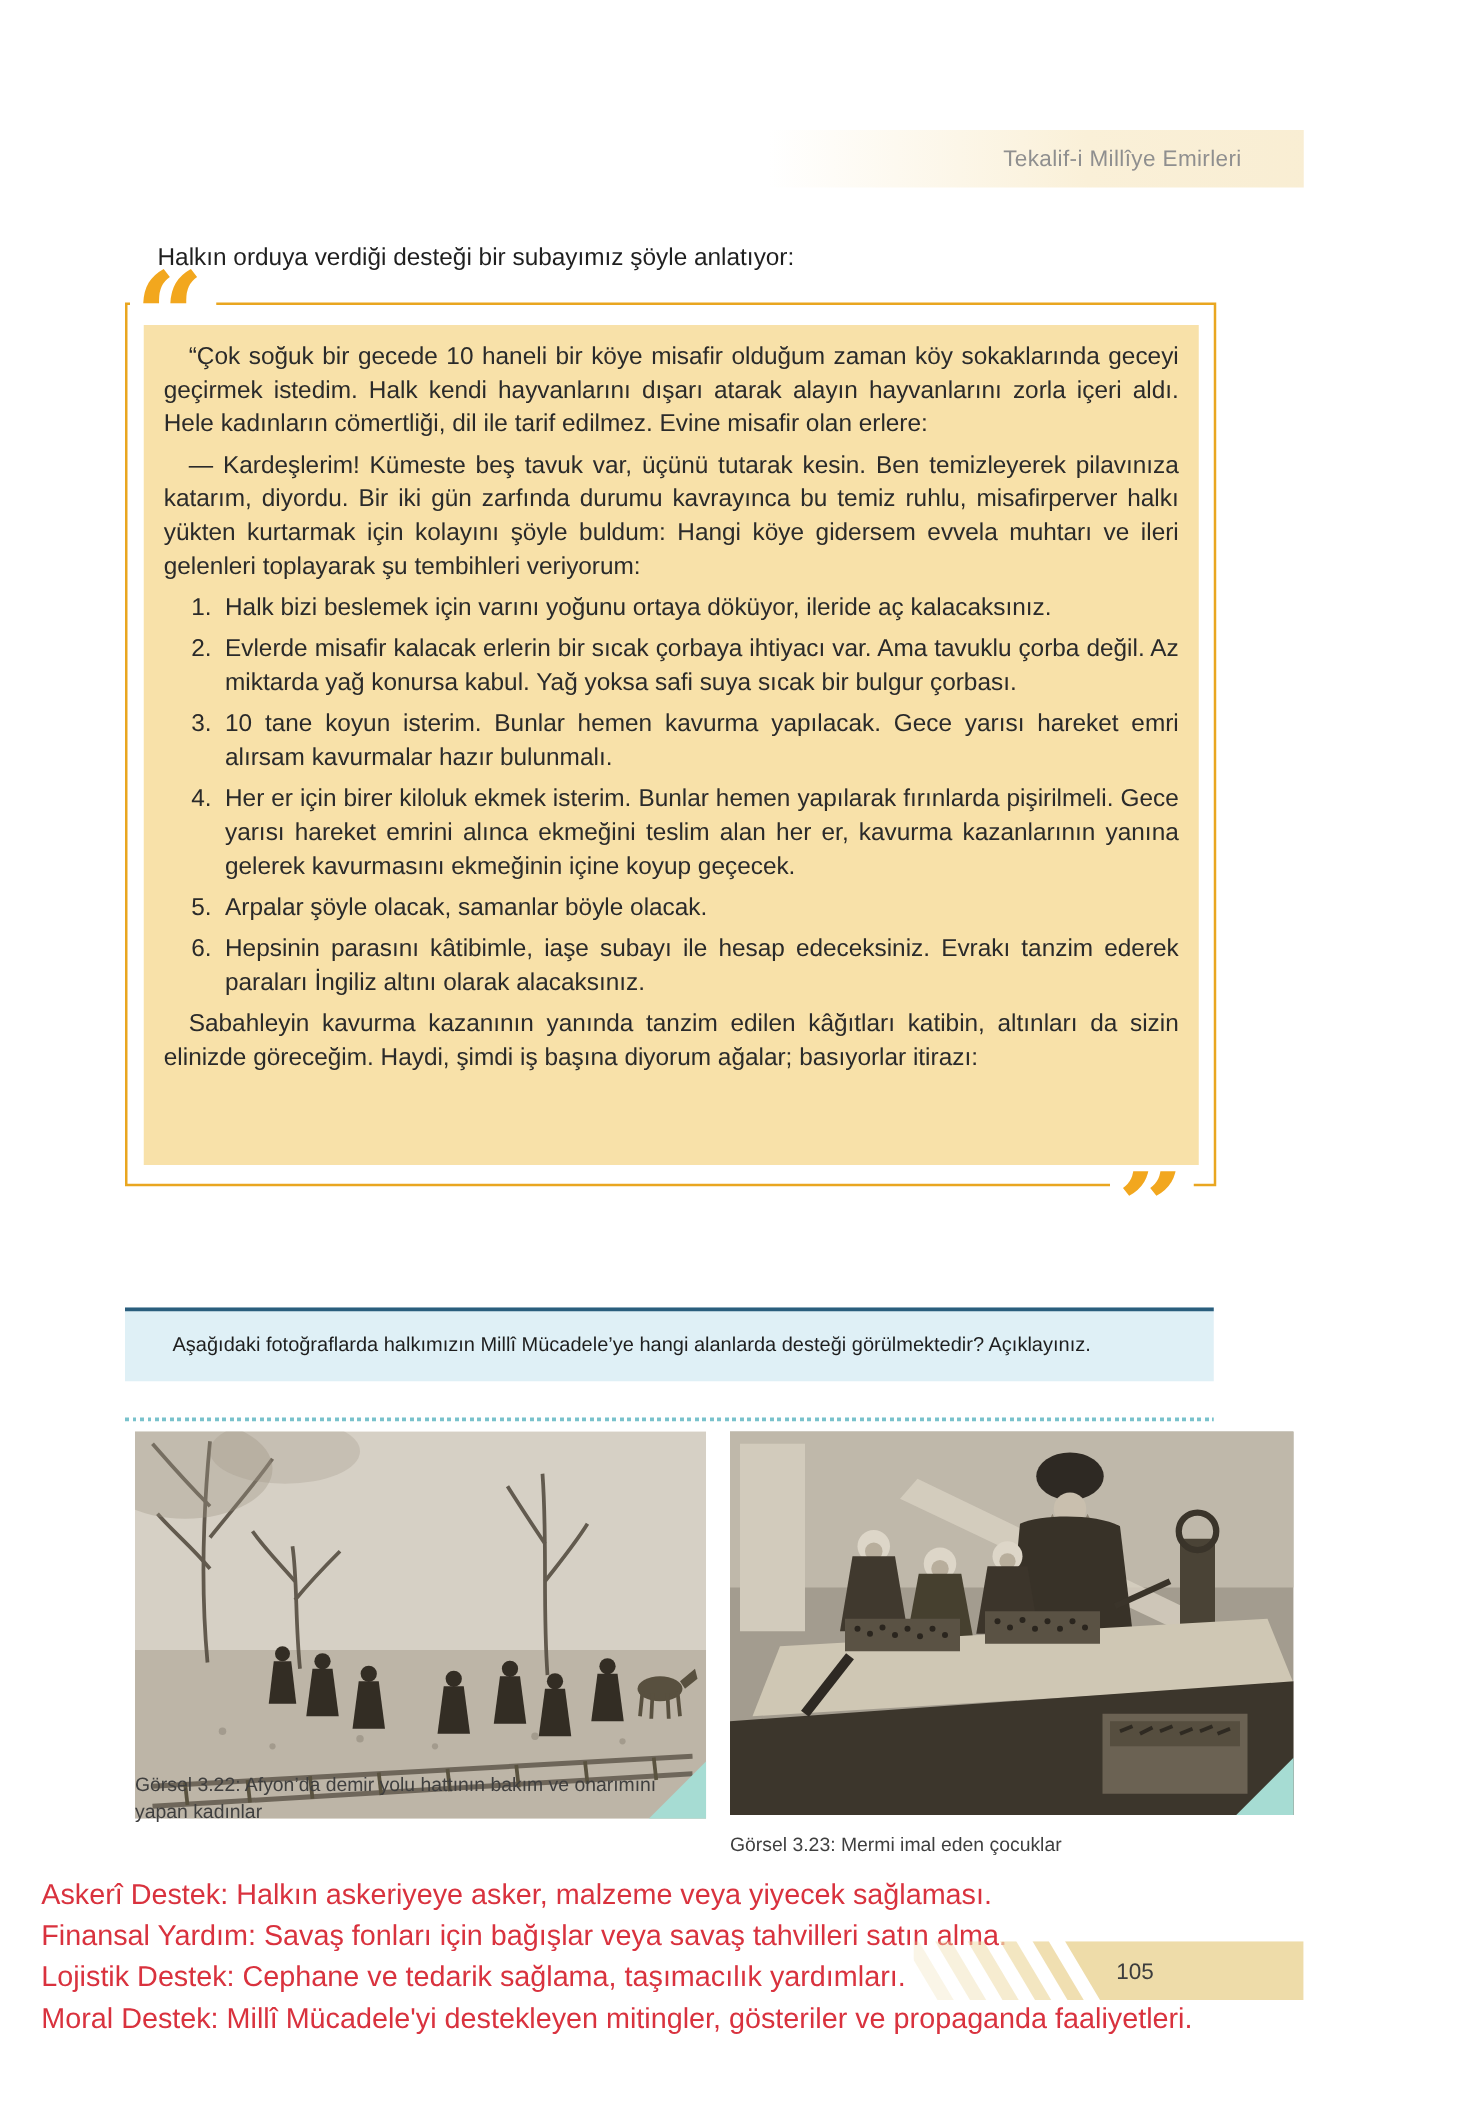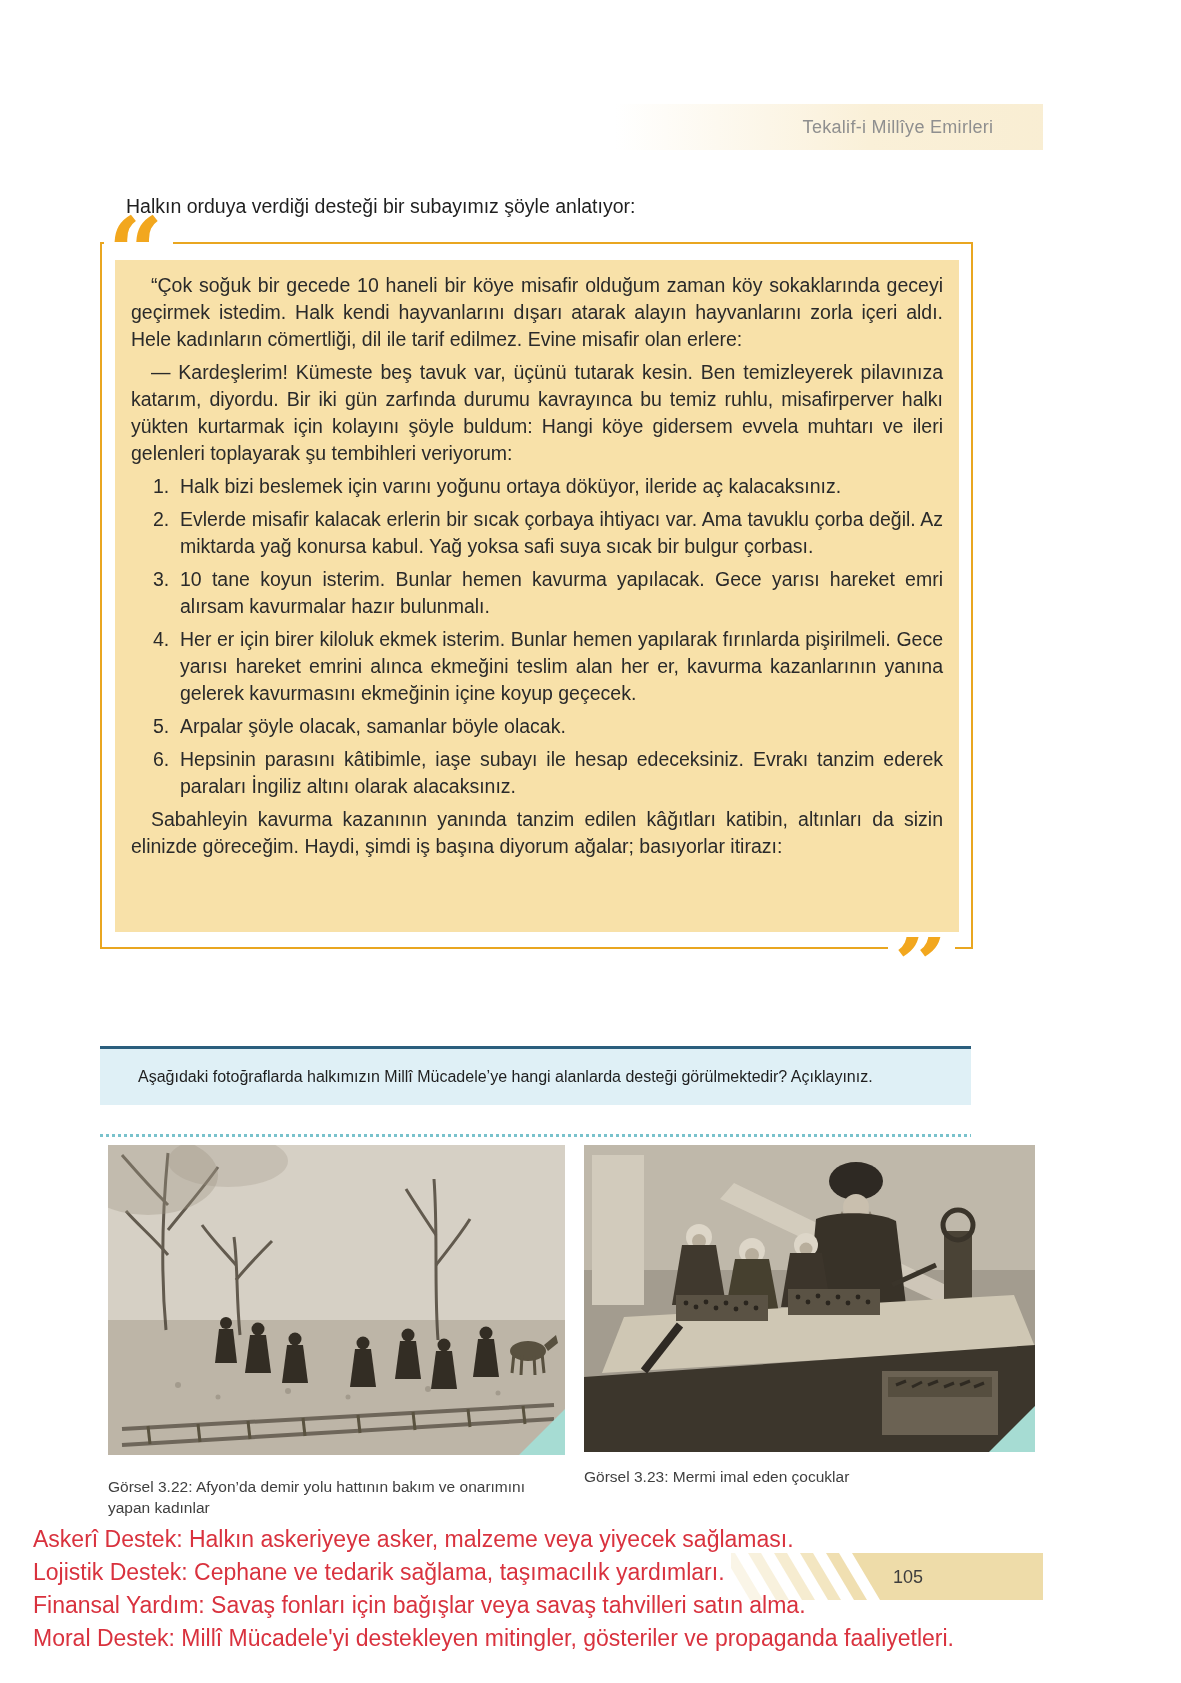--- a/index.html
+++ b/index.html
@@ -53,24 +53,24 @@
   .photo{position:absolute;overflow:hidden;}
   .photo-left{left:108px;top:1145px;width:457px;height:310px;}
   .photo-right{left:584px;top:1145px;width:451px;height:307px;}
   .photo svg{display:block;}
   .fold{
     position:absolute;right:0;bottom:0;width:0;height:0;
     border-left:46px solid transparent;border-bottom:46px solid #a6dcd3;
   }
   
   .caption{position:absolute;font-size:15.5px;line-height:21px;color:#3f3f3f;}
-  .caption-left{left:108px;top:1476px;width:452px;}
+  .caption-left{left:108px;top:1418px;width:452px;}
   .caption-right{left:584px;top:1466px;width:440px;}
   
-  .annotations{position:absolute;left:33px;top:1499px;width:1110px;margin-top:24px;}
+  .annotations{position:absolute;left:33px;top:1499px;width:1110px;}
   .annotation-line{font-size:23px;line-height:33px;color:#d9323e;}
   
   .footer{position:absolute;right:0;top:1553px;width:312px;height:47px;}
 </style>
 </head>
 <body>
 
 <div class="page">
 
   <div class="header-band">
@@ -266,22 +266,22 @@
       <path d="M60,226 L96,180" stroke="#2e2923" stroke-width="8"></path>
     </svg>
     <div class="fold"></div>
   </div>
 
   <div class="caption caption-left">Görsel 3.22: Afyon’da demir yolu hattının bakım ve onarımını yapan kadınlar</div>
   <div class="caption caption-right">Görsel 3.23: Mermi imal eden çocuklar</div>
 
   <div class="annotations">
     <div class="annotation-line">Askerî Destek: Halkın askeriyeye asker, malzeme veya yiyecek sağlaması.</div>
+    <div class="annotation-line">Finansal Yardım: Savaş fonları için bağışlar veya savaş tahvilleri satın alma.</div>
     <div class="annotation-line">Lojistik Destek: Cephane ve tedarik sağlama, taşımacılık yardımları.</div>
-    <div class="annotation-line">Finansal Yardım: Savaş fonları için bağışlar veya savaş tahvilleri satın alma.</div>
     <div class="annotation-line">Moral Destek: Millî Mücadele'yi destekleyen mitingler, gösteriler ve propaganda faaliyetleri.</div>
   </div>
 
   <div class="footer">
     <svg width="312" height="47" viewBox="0 0 312 47" xmlns="http://www.w3.org/2000/svg">
       <polygon points="121,0 312,0 312,47 149,47" fill="#eedca9"></polygon>
       <polygon points="95,0 108,0 136,47 123,47" fill="#eedca9" opacity="0.9"></polygon>
       <polygon points="69,0 82,0 110,47 97,47" fill="#eedca9" opacity="0.72"></polygon>
       <polygon points="43,0 56,0 84,47 71,47" fill="#eedca9" opacity="0.55"></polygon>
       <polygon points="17,0 30,0 58,47 45,47" fill="#eedca9" opacity="0.4"></polygon>

